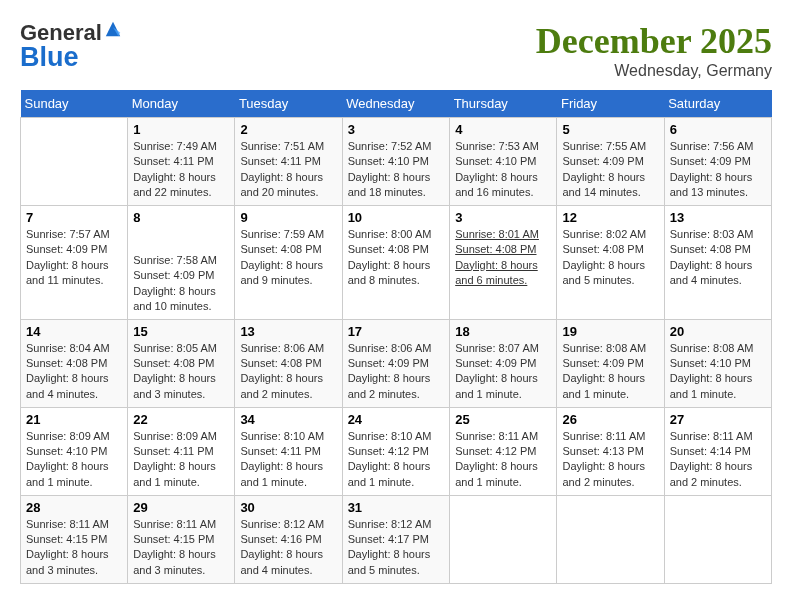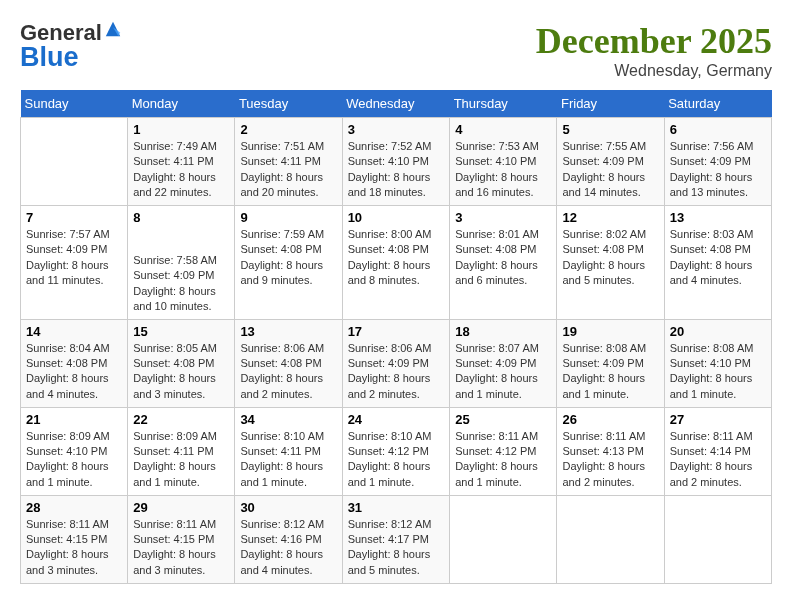--- a/index.html
+++ b/index.html
@@ -178,21 +178,21 @@
         </td>
         <td>
           <span class="day-num">10</span>
           <div class="day-info" style="white-space: pre-line;">Sunrise: 8:00 AM
 Sunset: 4:08 PM
 Daylight: 8 hours
 and 8 minutes.</div>
         </td>
         <td>
           <span class="day-num">3</span>
-          <div class="day-info" style="white-space: pre-line;">Sunrise: 8:01 AM
+          <div class="day-info" style="white-space: pre-line; text-decoration: underline;">Sunrise: 8:01 AM
 Sunset: 4:08 PM
 Daylight: 8 hours
 and 6 minutes.</div>
         </td>
         <td>
           <span class="day-num">12</span>
           <div class="day-info" style="white-space: pre-line;">Sunrise: 8:02 AM
 Sunset: 4:08 PM
 Daylight: 8 hours
 and 5 minutes.</div>

